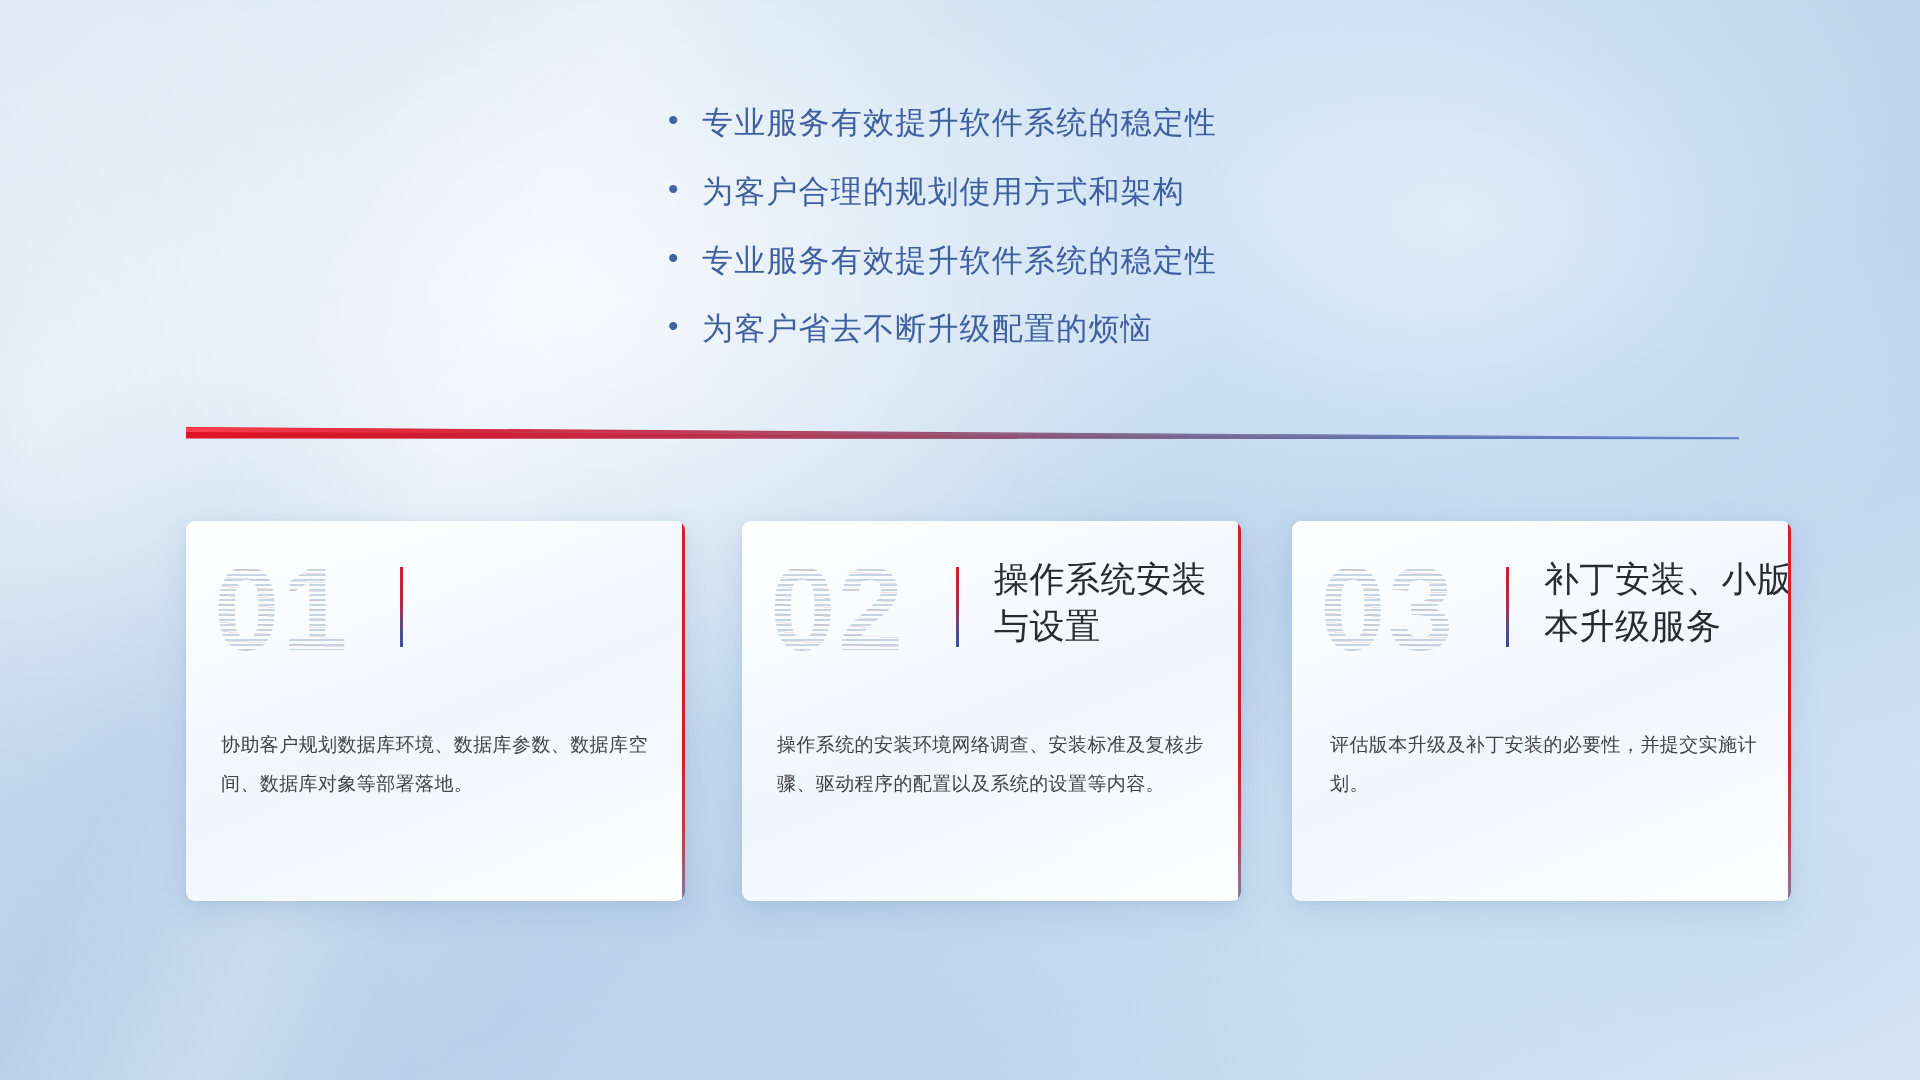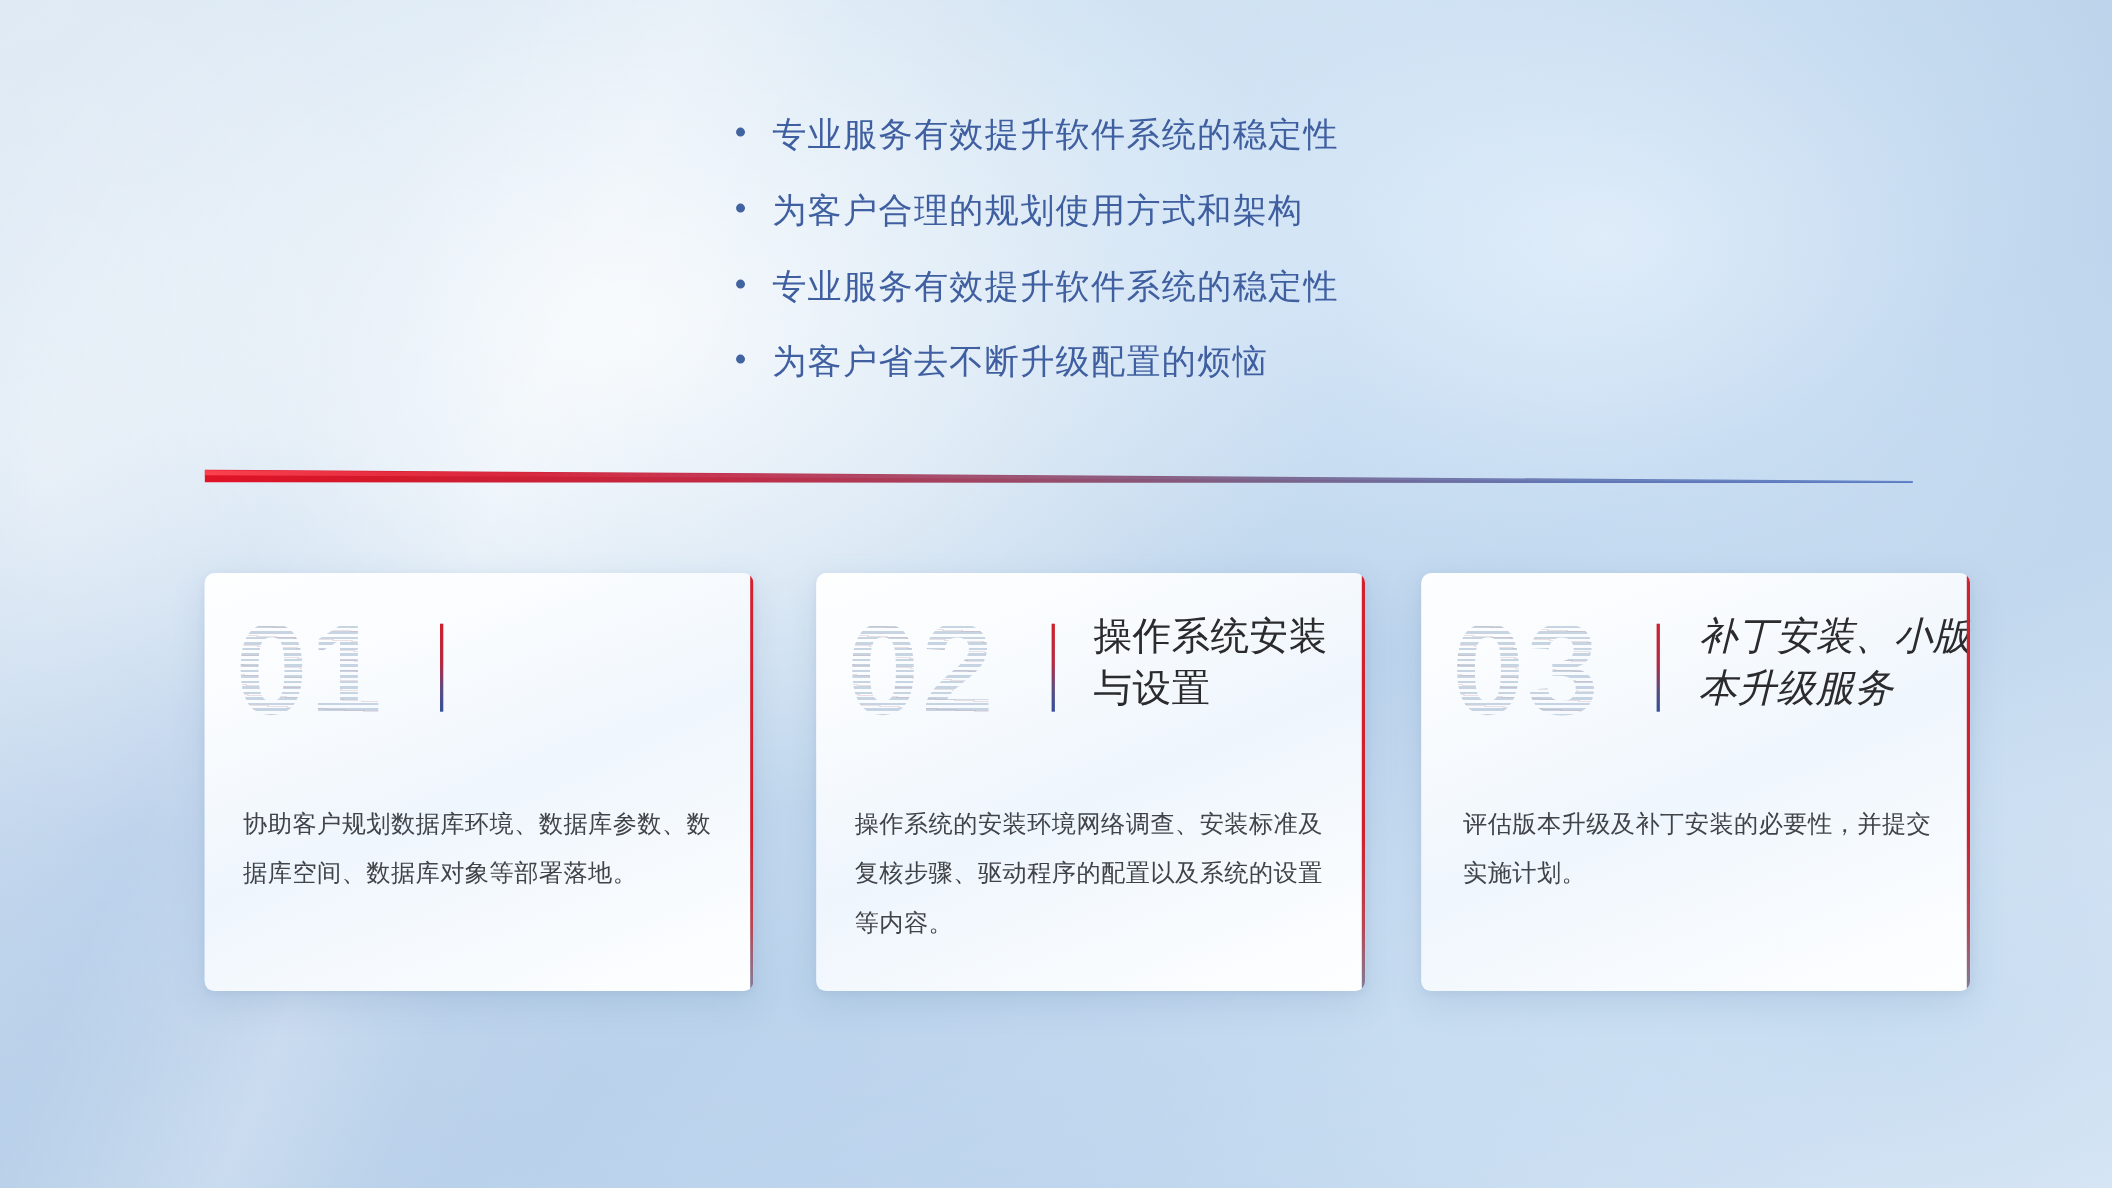--- a/index.html
+++ b/index.html
@@ -174,27 +174,27 @@
   .card-title {
     position:absolute;
     left:252px; top:35px;
     width:240px;
     font-size:35px;
     font-weight:500;
     line-height:1.33;
     color:#2b2b2e;
     letter-spacing:0.5px;
   }
-  .card-3 .card-title { width:250px;font-style:italic; }
+  .card-3 .card-title { width:250px; }
 
   .card-desc {
     position:absolute;
     left:35px; top:205px;
     width:432px;
-    font-size:22px;
+    font-size:19px;
     line-height:2.05;
     color:#404347;
     letter-spacing:0.4px;
   }
   .card-3 .card-desc { left:38px; }
 </style>
 </head>
 <body>
 
 <div id="bg">

